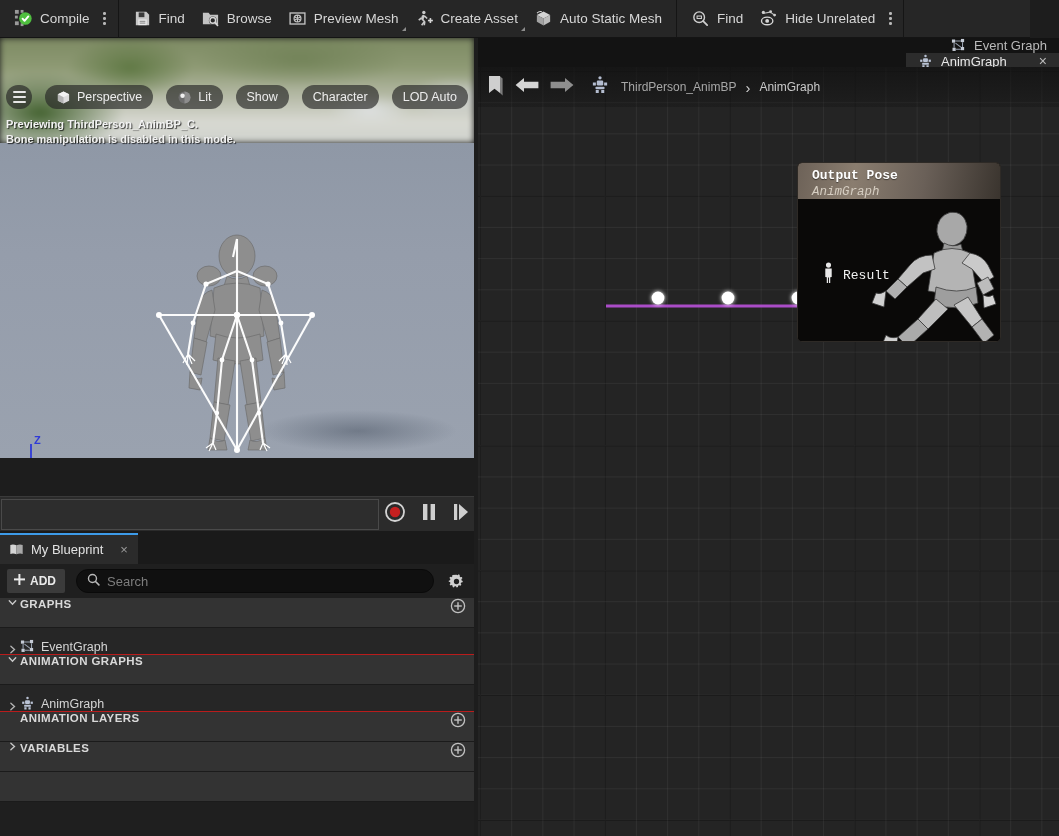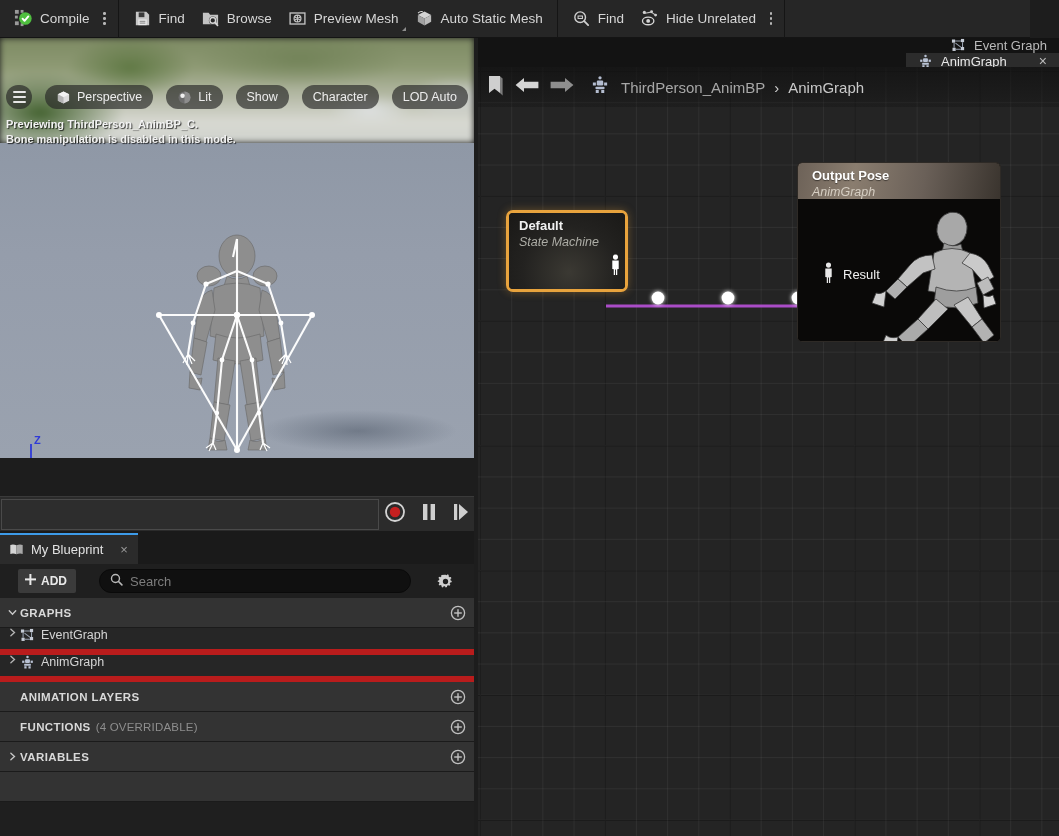--- a/index.html
+++ b/index.html
@@ -88,40 +88,40 @@
   #vp-transport { flex: 1; display: flex; align-items: center; justify-content: center; gap: 14px; }
 
   
   #myblueprint { position: absolute; left: 0; top: 493px; width: 474px; height: 343px; background: #1f1f1f; }
   #mb-tabbar { height: 33px; background: #1a1a1a; display: flex; align-items: flex-end; }
   .mb-tab {
     display: flex; align-items: center; gap: 7px; height: 31px; padding: 0 10px 0 9px;
     background: #2b2b2b; border-top: 2px solid #3d9be9; font-size: 13px; color: #e2e2e2;
   }
   .tab-x { font-size: 13px; color: #9a9a9a; margin-left: 10px; }
-  #mb-searchrow { height: 34px; display: flex; align-items: center; gap: 23px; padding: 0 18px; background: #1f1f1f; }
+  #mb-searchrow { height: 34px; display: flex; align-items: center; gap: 11px; padding: 0 7px; background: #1f1f1f; }
   #mb-add {
     display: flex; align-items: center; gap: 4px; height: 24px; padding: 0 9px 0 6px;
     background: #3b3b3b; border-radius: 2px; font-size: 12px; font-weight: bold; color: #eaeaea;
   }
   #mb-search {
     flex: 1; height: 24px; background: #101010; border: 1px solid #0a0a0a; border-radius: 12px;
     display: flex; align-items: center; gap: 7px; padding: 0 10px; color: #7d7d7d; font-size: 13px;
   }
   #mb-gear { width: 22px; display: flex; justify-content: center; }
   #mb-list { position: absolute; left: 0; top: 67px; width: 474px; bottom: 0; overflow: hidden; }
   .mb-section {
-    height: 30px; display: flex; align-items: center; background: #333333;
+    height: 30px; display: flex; align-items: flex-start; background: #333333;
     border-bottom: 1px solid #1b1b1b; padding-left: 5px; padding-right: 8px;
     font-size: 11.5px; font-weight: bold; letter-spacing: .4px; color: #d9d9d9;
   }
   .mb-section .sub { font-weight: normal; color: #8e8e8e; margin-left: 5px; letter-spacing: .2px; }
   .mb-item {
-    height: 27px; display: flex; align-items: flex-start; background: #262626;
-    border-bottom: 6px solid #b91c1c; padding-left: 5px; font-size: 12.5px; color: #d4d4d4;
+    height: 27px; display: flex; align-items: flex-end; background: #262626;
+    border-bottom: 1px solid #b91c1c; padding-left: 5px; font-size: 12.5px; color: #d4d4d4;
   }
   .tw { width: 15px; flex: 0 0 15px; display: flex; align-items: center; justify-content: center; }
   .plus-circle { margin-left: auto; width: 16px; height: 16px; flex: 0 0 16px; }
 
   
   #graph { position: absolute; left: 478px; top: 38px; width: 581px; height: 798px; background: #1a1a1a; }
   #g-tabbar { height: 29px; background: #131313; display: flex; align-items: flex-end; flex-direction: column; }
   .g-tab {
     display: flex; align-items: center; gap: 8px; height: 29px; padding: 0 12px;
     font-size: 13px; color: #b9b9b9;
@@ -135,40 +135,40 @@
       linear-gradient(to right, rgba(0,0,0,.55) 1px, transparent 1px),
       linear-gradient(to bottom, rgba(0,0,0,.55) 1px, transparent 1px);
     background-size: 31.2px 31.2px, 31.2px 31.2px, 124.8px 124.8px, 124.8px 124.8px;
     background-position: 2px 0px, 0px 4px, 2px 0px, 0px 4px;
   }
   #g-breadcrumb {
     position: absolute; left: 0; top: 0; height: 40px; width: 581px;
     display: flex; align-items: center; gap: 9px; padding-left: 8px;
     background: linear-gradient(180deg, rgba(16,16,16,.72), rgba(16,16,16,.30));
   }
-  .bc-text { font-size: 15px; color: #a7a7a7; }
+  .bc-text { font-size: 12px; color: #a7a7a7; }
   .bc-text.cur { color: #c9c9c9; }
   .bc-chev { font-size: 15px; color: #d2d2d2; }
 
   
   .node { position: absolute; }
   #node-sm {
     left: 28px; top: 143px; width: 122px; height: 82px;
     background: #1d1c1a; border: 3px solid #e8a33d; border-radius: 7px;
     box-shadow: 0 0 9px rgba(232,163,61,.35);
   }
   #node-sm .inner {
     position:absolute; inset:0; border-radius:4px;
     background: radial-gradient(ellipse at 52% 78%, #3b3933 0%, #232220 55%, #191816 100%);
   }
   #node-sm .t1 { position: absolute; left: 10px; top: 5px; font-size: 13px; font-weight: bold; color: #f0f0f0; }
   #node-sm .t2 { position: absolute; left: 10px; top: 22px; font-size: 12.5px; font-style: italic; color: #adada6; }
   #node-op {
     left: 319px; top: 95px; width: 204px; height: 180px;
-    background: #0b0a09; border: 1px solid #2e2a26; border-radius: 5px; overflow: hidden;
+    background: #0b0a09; border: 1px solid #2e2a26; border-radius: 5px; overflow: hidden; font-family: Liberation Mono, monospace;
   }
   #op-head {
     height: 36px; border-radius: 4px 4px 0 0;
     background: linear-gradient(100deg, #6d6258 0%, #8a7d6f 28%, #6a6058 62%, #3a342e 100%);
   }
   #op-head .t1 { position: absolute; left: 14px; top: 5px; font-size: 13px; font-weight: bold; color: #ffffff;
                  text-shadow: 0 1px 1px rgba(0,0,0,.5); }
   #op-head .t2 { position: absolute; left: 14px; top: 22px; font-size: 12.5px; font-style: italic; color: #d6cec2; }
   #op-body { position: absolute; left: 0; top: 36px; right: 0; bottom: 0; background: #0a0908; }
   #op-result { position: absolute; left: 24px; top: 63px; display: flex; align-items: center; gap: 8px;
@@ -242,20 +242,38 @@
           <svg viewBox="0 0 20 20" width="19" height="19">
             <rect x="2.2" y="4.2" width="15.6" height="11.6" fill="none" stroke="#c4c4c4" stroke-width="1.4"></rect>
             <circle cx="10" cy="10" r="3.6" fill="none" stroke="#c4c4c4" stroke-width="1.3"></circle>
             <path d="M10 6.4v7.2M6.7 8.2l6.6 3.6M13.3 8.2l-6.6 3.6" stroke="#c4c4c4" stroke-width="1.1"></path>
           </svg>
         </span>
         <span>Preview Mesh</span>
         <span class="tb-drop"></span>
       </div>
 
+      <div class="tb-btn">
+        <span class="ico">
+          <svg viewBox="0 0 20 20" width="19" height="19">
+            <g fill="#c9c9c9">
+              <circle cx="9.3" cy="3.6" r="1.8"></circle>
+              <path d="M8.4 6.1l2.6.9 2.4 2.4-1.2 1.2-2.2-2.1-1 2.4 2.1 2.4-.5 3.9-1.7-.2.4-3.3-2.6-2.6.3-3.6z"></path>
+              <path d="M6.6 8.3L3.4 11l1.1 1.3 3-2.4z"></path>
+              <path d="M8.9 13.1l-2.6 3.6 1.4 1 2.5-3.4z"></path>
+            </g>
+            <g fill="#d6d6d6">
+              <rect x="13.6" y="11.3" width="5.2" height="1.7"></rect>
+              <rect x="15.35" y="9.55" width="1.7" height="5.2"></rect>
+            </g>
+          </svg>
+        </span>
+        <span>Create Asset</span>
+        <span class="tb-drop"></span>
+      </div>
 
       <div class="tb-btn">
         <span class="ico">
           <svg viewBox="0 0 20 20" width="19" height="19">
             <path d="M10 2.6l7 3.6-7 3.7-7-3.7z" fill="#d4d4d4"></path>
             <path d="M3 6.2v7.2l7 3.9V9.9z" fill="#a3a3a3"></path>
             <path d="M17 6.2v7.2l-7 3.9V9.9z" fill="#bcbcbc"></path>
             <path d="M3.2 4.4c1.6-1.6 3.6-2 5-1.4" stroke="#dcdcdc" stroke-width="1.2" fill="none"></path>
           </svg>
         </span>
@@ -525,20 +543,28 @@
                   <rect x="10.6" y="1" width="3.4" height="3.4"></rect>
                   <rect x="1.6" y="10.4" width="3.4" height="3.4"></rect>
                   <rect x="10.6" y="9.6" width="3.4" height="3.4"></rect>
                 </g>
               <path d="M4.4 3.3h6.2M3.3 5v5.4M5 12.1h5.6M12.3 4.4v5.2M4.8 5.4l6 4.6" stroke="#9aa3b2" stroke-width="1.1" fill="none"></path>
             </svg>
           </span>
           <span>EventGraph</span>
         </div>
 
+        <div class="mb-section">
+          <span class="tw">
+            <svg width="9" height="9" viewBox="0 0 10 10">
+                <path d="M1.4 3l3.6 4 3.6-4" stroke="#c8c8c8" stroke-width="1.5" fill="none" stroke-linecap="round"></path>
+              </svg>
+          </span>
+          <span>ANIMATION GRAPHS</span>
+        </div>
 
         <div class="mb-item">
           <span class="tw">
             <svg width="9" height="9" viewBox="0 0 10 10">
                 <path d="M3.2 1.4l4 3.6-4 3.6" stroke="#b4b4b4" stroke-width="1.5" fill="none" stroke-linecap="round"></path>
               </svg>
           </span>
           <span class="ico" style="width:15px;height:15px;flex:0 0 15px;margin-right:6px">
             <svg viewBox="0 0 16 16" width="15" height="15">
               <g fill="#b9c2d4">
@@ -560,32 +586,20 @@
           <span>ANIMATION LAYERS</span>
           <span class="plus-circle">
             <svg width="16" height="16" viewBox="0 0 16 16">
                 <circle cx="8" cy="8" r="6.6" fill="none" stroke="#c0c0c0" stroke-width="1.3"></circle>
                 <rect x="7.3" y="4.2" width="1.4" height="7.6" fill="#c0c0c0"></rect>
                 <rect x="4.2" y="7.3" width="7.6" height="1.4" fill="#c0c0c0"></rect>
               </svg>
           </span>
         </div>
 
-        <div class="mb-section">
-          <span class="tw"></span>
-          <span>FUNCTIONS</span>
-          <span class="sub">(4 OVERRIDABLE)</span>
-          <span class="plus-circle">
-            <svg width="16" height="16" viewBox="0 0 16 16">
-                <circle cx="8" cy="8" r="6.6" fill="none" stroke="#c0c0c0" stroke-width="1.3"></circle>
-                <rect x="7.3" y="4.2" width="1.4" height="7.6" fill="#c0c0c0"></rect>
-                <rect x="4.2" y="7.3" width="7.6" height="1.4" fill="#c0c0c0"></rect>
-              </svg>
-          </span>
-        </div>
 
 
         <div class="mb-section">
           <span class="tw">
             <svg width="9" height="9" viewBox="0 0 10 10">
                 <path d="M3.2 1.4l4 3.6-4 3.6" stroke="#c8c8c8" stroke-width="1.5" fill="none" stroke-linecap="round"></path>
               </svg>
           </span>
           <span>VARIABLES</span>
           <span class="plus-circle">
@@ -654,31 +668,20 @@
               </feMerge>
           </filter>
         </defs>
         <line x1="128" y1="210" x2="340" y2="210" stroke="#b24fd0" stroke-width="3.2" opacity=".95"></line>
         <line x1="128" y1="202" x2="340" y2="202" stroke="#ffffff" stroke-width="3.6" filter="url(#glow)"></line>
         <circle cx="180" cy="202" r="6.4" fill="#ffffff" filter="url(#glow)"></circle>
         <circle cx="250" cy="202" r="6.4" fill="#ffffff" filter="url(#glow)"></circle>
         <circle cx="320" cy="202" r="6.4" fill="#ffffff" filter="url(#glow)"></circle>
       </svg>
 
-      <div class="node" id="node-sm">
-        <div class="inner"></div>
-        <div class="t1">Default</div>
-        <div class="t2">State Machine</div>
-        <span style="position:absolute;right:3px;top:41px">
-          <svg class="pin-man" width="13" height="24" viewBox="0 0 13 24">
-            <circle cx="6.5" cy="3.4" r="2.8" fill="#ffffff"></circle>
-            <path d="M3 7.2h7v9.2l-1.6.3V23H7v-6.2H6V23H4.6v-6.5L3 16.4z" fill="#ffffff"></path>
-          </svg>
-        </span>
-      </div>
 
       <div class="node" id="node-op">
         <div id="op-head">
           <div class="t1">Output Pose</div>
           <div class="t2">AnimGraph</div>
         </div>
         <div id="op-body">
 
           <svg style="position:absolute;right:2px;top:-6px" width="150" height="148" viewBox="0 0 150 148">
             <g stroke="#3a3a3a" stroke-width=".8">

